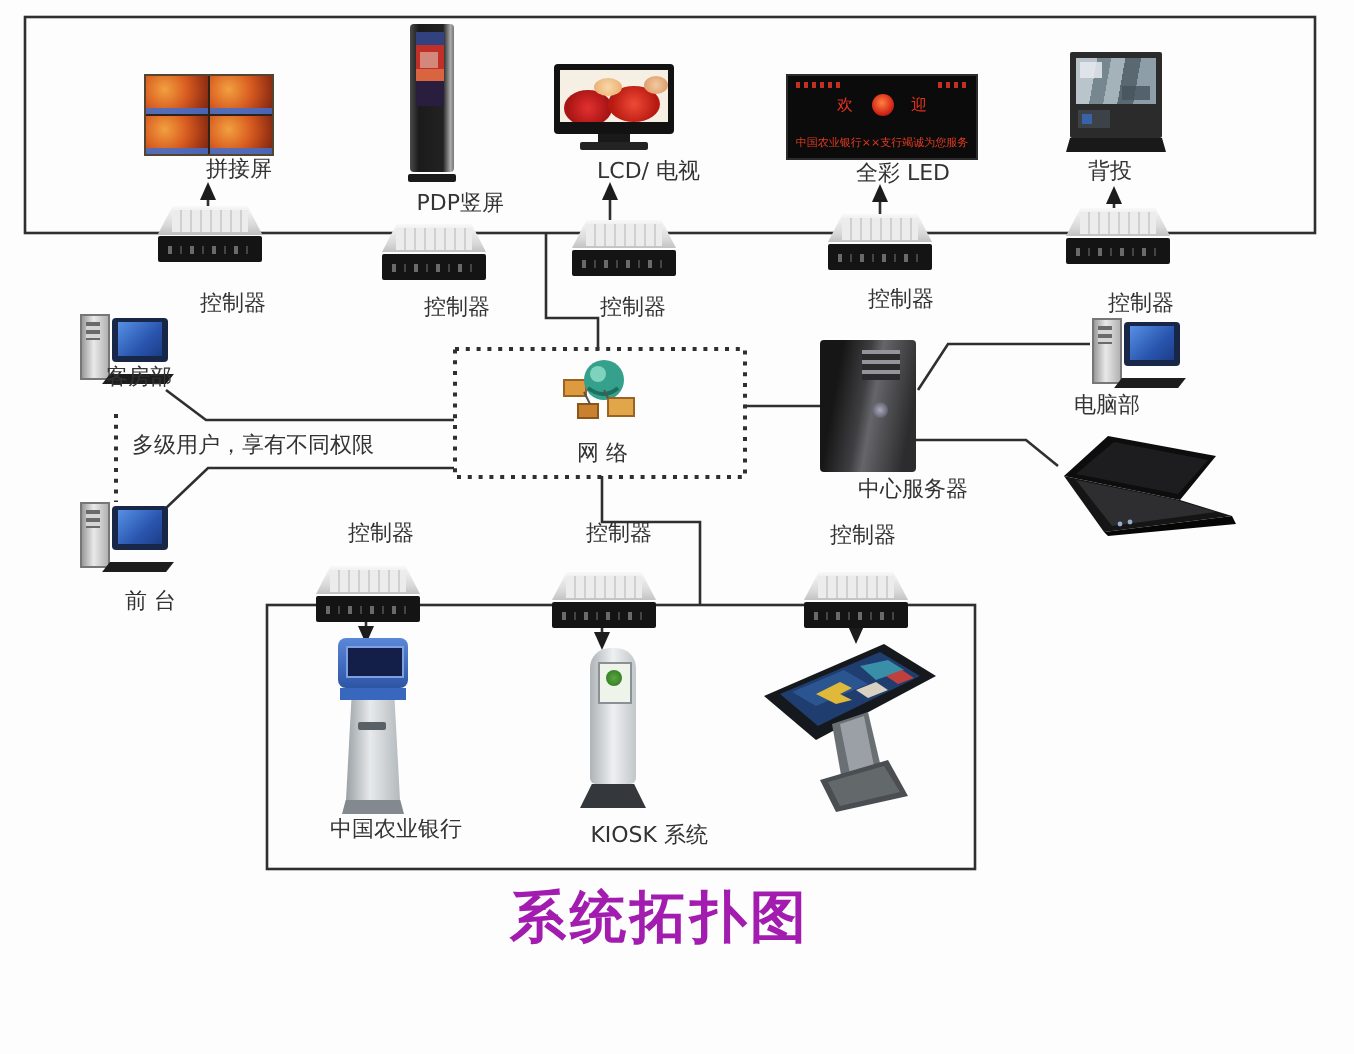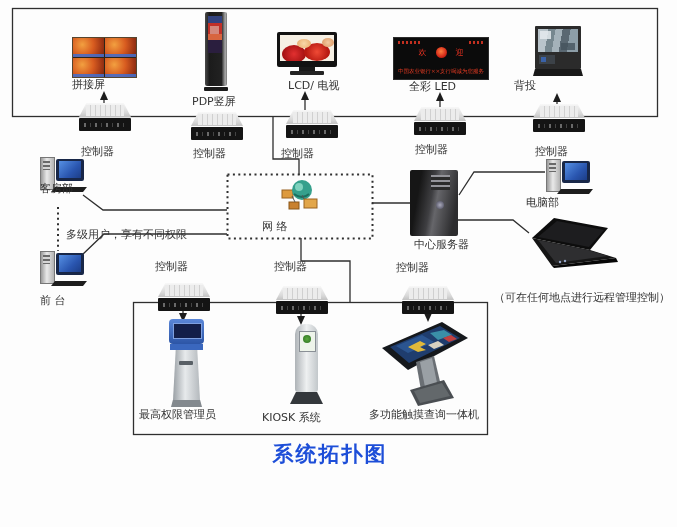--- a/index.html
+++ b/index.html
@@ -1,20 +1,20 @@
 <!DOCTYPE html>
 <html><head>
 <meta charset="utf-8">
 <style>
   html,body{margin:0;padding:0;background:#fdfdfd;}
   #stage{position:relative;width:677px;height:527px;background:#fdfdfd;overflow:hidden;
          font-family:"DejaVu Sans",sans-serif;color:#2e2e2e;}
   #wires{position:absolute;left:0;top:0;z-index:0;}
   .dev,.lbl{position:absolute;}
-  .lbl{font-size:11px;text-align:left;white-space:nowrap;color:#333;z-index:3;}
+  .lbl{font-size:11px;text-align:right;white-space:nowrap;color:#333;z-index:3;}
   .ctrl{position:absolute;width:52px;height:28px;z-index:2;}
   .ctrl .top{position:absolute;left:0;top:0;width:100%;height:14px;
     background:linear-gradient(180deg,#f8f8f8,#d8d8d8 70%,#c2c2c2);
     clip-path:polygon(14% 0,86% 0,100% 100%,0 100%);}
   .ctrl .top::before{content:'';position:absolute;left:14%;right:14%;top:2px;bottom:1px;
     background:repeating-linear-gradient(90deg,#ececec 0 4px,#d0d0d0 4px 5px);}
   .ctrl .front{position:absolute;left:0;bottom:0;width:100%;height:13px;background:#141414;
     border-radius:1px;}
   .ctrl .front::before{content:'';position:absolute;left:5px;top:5px;width:42px;height:4px;
     background:repeating-linear-gradient(90deg,#6a6a6a 0 2px,#141414 2px 6px,#444 6px 7px,#141414 7px 11px);}
@@ -107,22 +107,22 @@
     background:linear-gradient(90deg,#aeb3b7,#eef0f1 50%,#c2c7ca);
     border-radius:10px 10px 3px 3px;}
   .kB-screen{position:absolute;left:13px;top:7px;width:15px;height:19px;background:#eef4ea;
     border:1px solid #8a9096;}
   .kB-screen::before{content:'';position:absolute;left:3px;top:3px;width:8px;height:8px;border-radius:50%;
     background:radial-gradient(circle,#58a83c,#2c7020);}
   .kB-base{position:absolute;left:4px;bottom:0;width:33px;height:12px;background:#34383c;
     clip-path:polygon(18% 0,82% 0,100% 100%,0 100%);}
   
   .touch{width:88px;height:88px;z-index:2;}
-  .note{position:absolute;font-size:11px;color:#333;white-space:nowrap;z-index:3;margin-top:12px;}
-  .title{position:absolute;font-size:21px;font-weight:bold;color:#1d4ed8;letter-spacing:2px;
+  .note{position:absolute;font-size:11px;color:#333;white-space:nowrap;z-index:3;}
+  .title{position:absolute;font-size:28px;font-weight:bold;color:#a21caf;letter-spacing:2px;
     text-align:center;z-index:3;}
   .neticon{width:40px;height:36px;z-index:2;}
 </style>
 </head>
 <body>
 
 <div id="stage">
   <svg id="wires" width="677" height="527">
     <g fill="none" stroke="#2f2f2f" stroke-width="1.3">
       <rect x="12.5" y="8.5" width="645" height="108"></rect>
@@ -276,21 +276,20 @@
     <svg width="94" height="50">
       <polygon points="30,0 84,10 66,32 8,20" fill="#0d0d0d"></polygon>
       <polygon points="33,3 80,12 65,29 14,19" fill="#1d1d1f"></polygon>
       <polygon points="8,20 66,32 92,40 28,48" fill="#151515"></polygon>
       <polygon points="14,22 64,32 84,38 32,45" fill="#2e2e30"></polygon>
       <polygon points="28,48 92,40 94,44 30,50" fill="#060606"></polygon>
       <circle cx="36" cy="44" r="1.2" fill="#9ac"></circle>
       <circle cx="41" cy="43" r="1.2" fill="#9ac"></circle>
     </svg>
   </div>
-  <div class="lbl" style="left:494px;top:290px;width:184px">（可在任何地点进行远程管理控制）</div>
 
   <div class="ctrl" style="left:158px;top:283px">
       <div class="top"></div>
       <div class="front"></div>
     </div>
   <div class="lbl" style="left:155px;top:259px;width:52px">控制器</div>
 
   <div class="ctrl" style="left:276px;top:286px">
       <div class="top"></div>
       <div class="front"></div>
@@ -304,21 +303,21 @@
   <div class="lbl" style="left:396px;top:260px;width:52px">控制器</div>
 
   <div class="dev kioskA" style="left:166px;top:319px">
     <div class="kA-head"></div>
     <div class="kA-screen"></div>
     <div class="kA-band"></div>
     <div class="kA-body"></div>
     <div class="kA-slot"></div>
     <div class="kA-base"></div>
   </div>
-  <div class="lbl" style="left:139px;top:407px;width:92px">最高权限管理员</div>
+  <div class="lbl" style="left:139px;top:407px;width:92px">中国农业银行</div>
 
   <div class="dev kioskB" style="left:286px;top:324px">
     <div class="kB-body"></div>
     <div class="kB-screen"></div>
     <div class="kB-base"></div>
   </div>
   <div class="lbl" style="left:262px;top:410px;width:92px">KIOSK 系统</div>
 
   <div class="dev touch" style="left:380px;top:318px">
     <svg width="88" height="88">
@@ -328,16 +327,15 @@
       <polygon points="28,29 40,23 46,26 40,29 46,32 38,34" fill="#e0b93a"></polygon>
       <polygon points="50,15 64,12 72,17 58,22" fill="#3a8fa8"></polygon>
       <polygon points="63,20 71,17 77,21 69,24" fill="#c04040"></polygon>
       <polygon points="48,27 58,23 64,27 54,31" fill="#d8d0c0"></polygon>
       <polygon points="36,44 54,38 62,72 42,78" fill="#6a6f74"></polygon>
       <polygon points="40,44 52,40 58,70 46,74" fill="#9aa0a5"></polygon>
       <polygon points="30,72 64,62 74,80 38,88" fill="#4a4e52"></polygon>
       <polygon points="34,73 62,65 70,78 40,85" fill="#63686b"></polygon>
     </svg>
   </div>
-  <div class="lbl" style="left:369px;top:407px;width:122px">多功能触摸查询一体机</div>
 
   <div class="title" style="left:245px;top:440px;width:170px">系统拓扑图</div>
 </div>
 
 </body></html>

